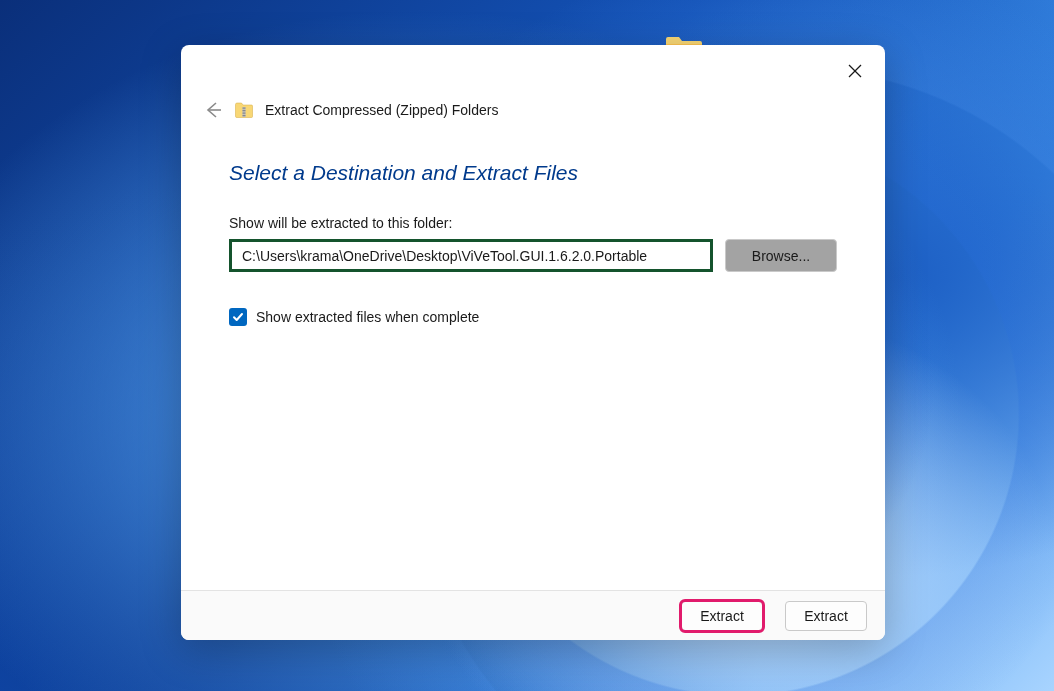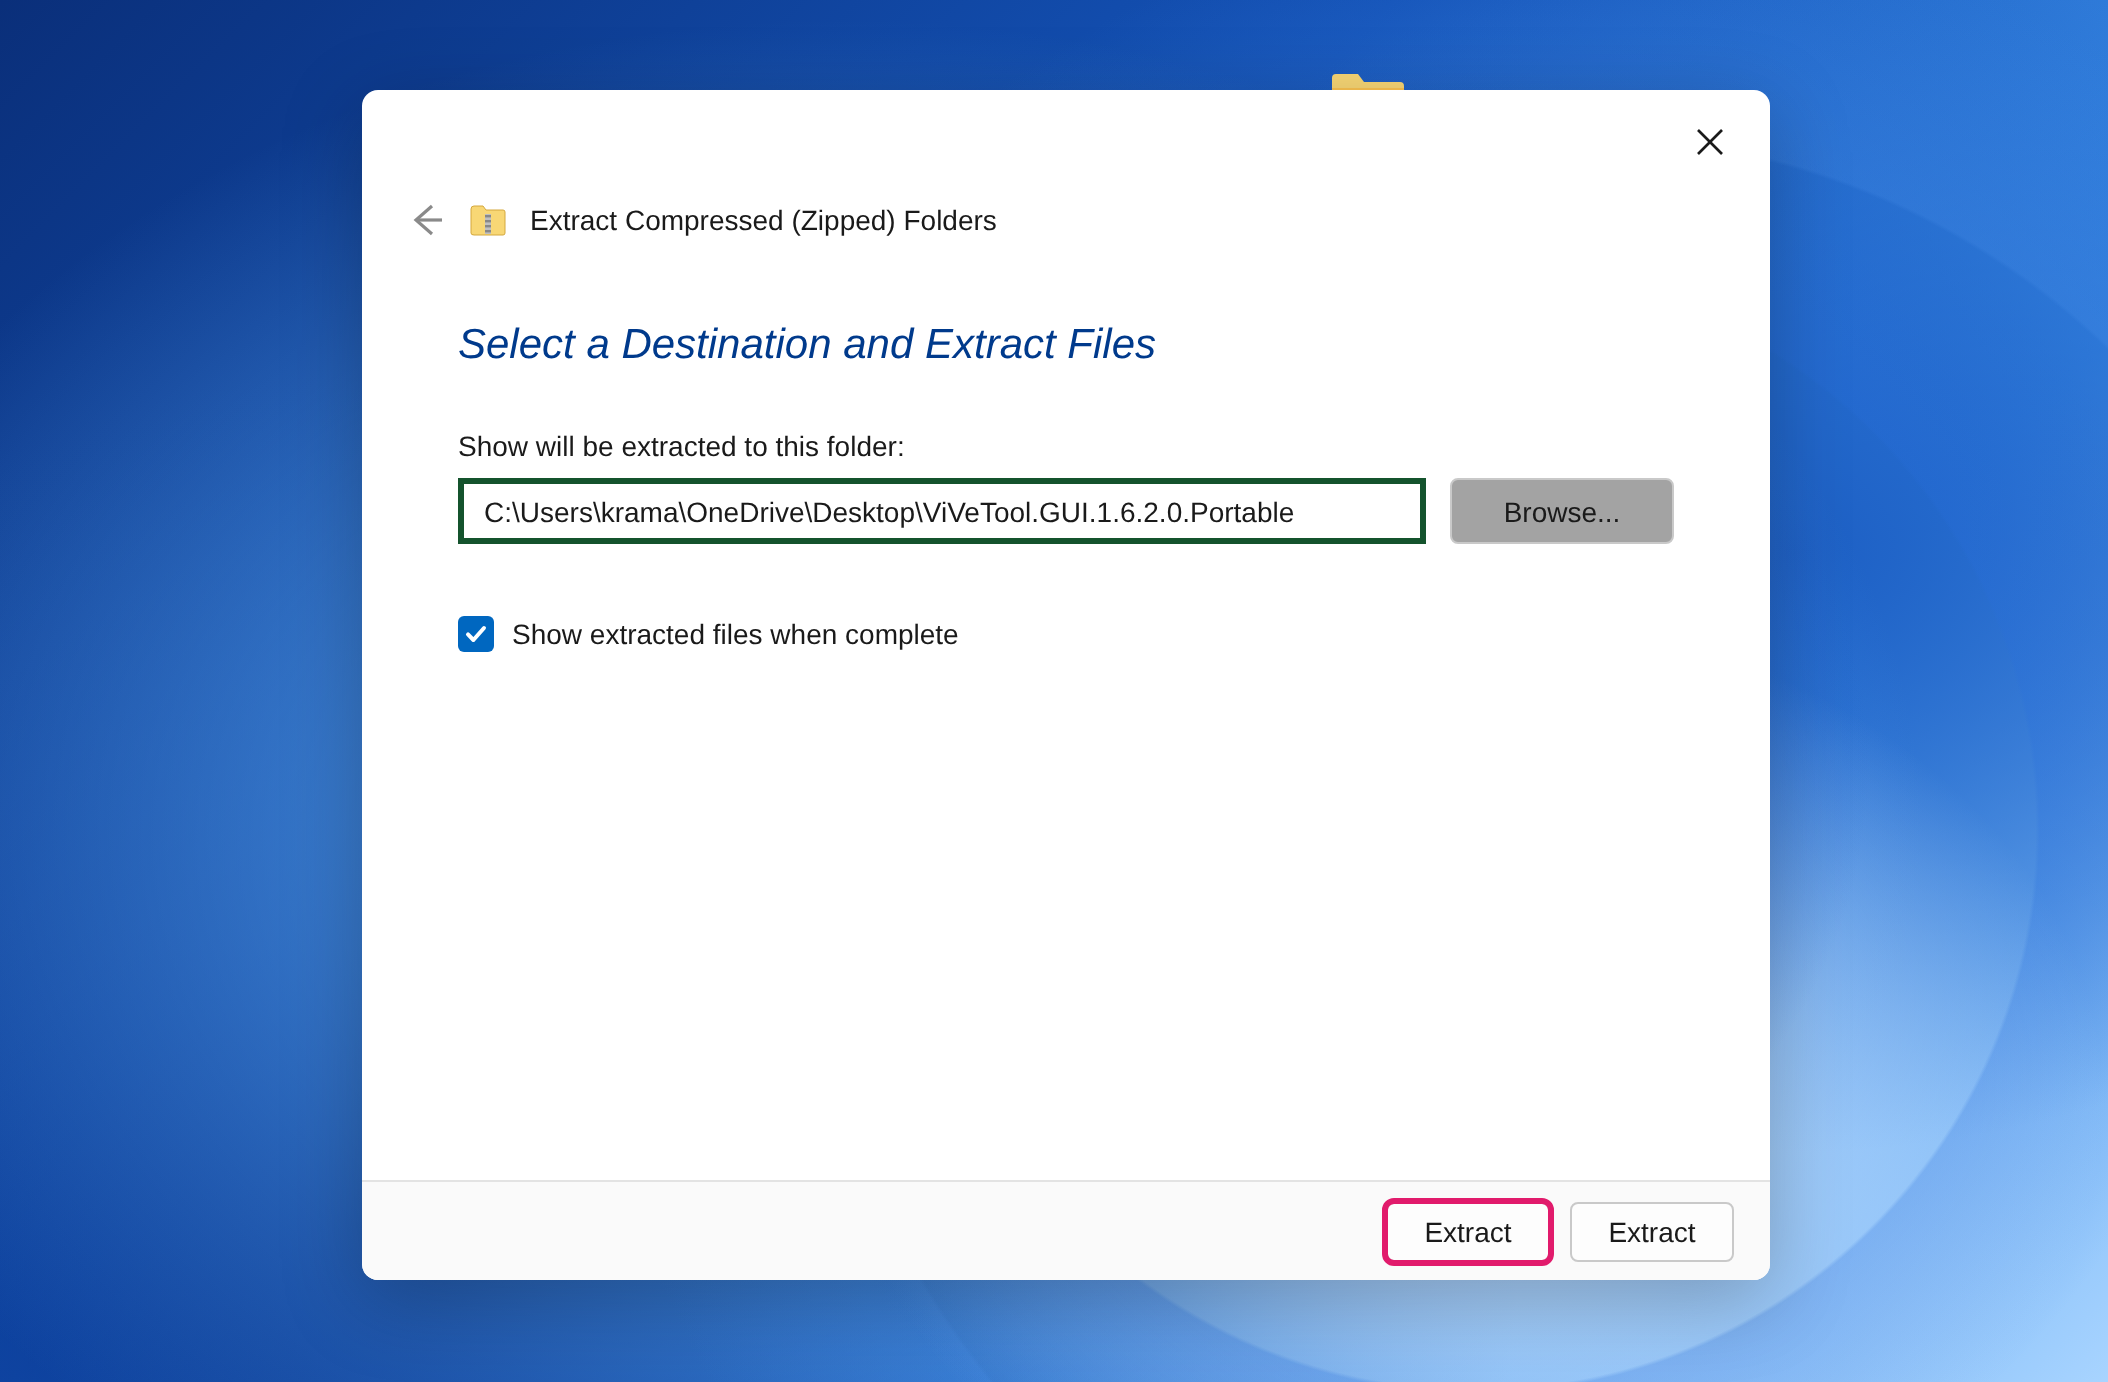--- a/index.html
+++ b/index.html
@@ -155,21 +155,21 @@
       color: #1a1a1a;
       cursor: pointer;
     }
     .dialog-footer {
       height: 50px;
       border-top: 1px solid #e3e3e3;
       background: #fafafa;
       display: flex;
       align-items: center;
       justify-content: flex-end;
-      gap: 10px;
+      gap: 22px;
       padding: 0 18px;
       border-radius: 0 0 8px 8px;
     }
     .footer-btn {
       min-width: 82px;
       height: 30px;
       border: 1px solid #c9c9c9;
       background: #fdfdfd;
       border-radius: 4px;
       font-family: inherit;

